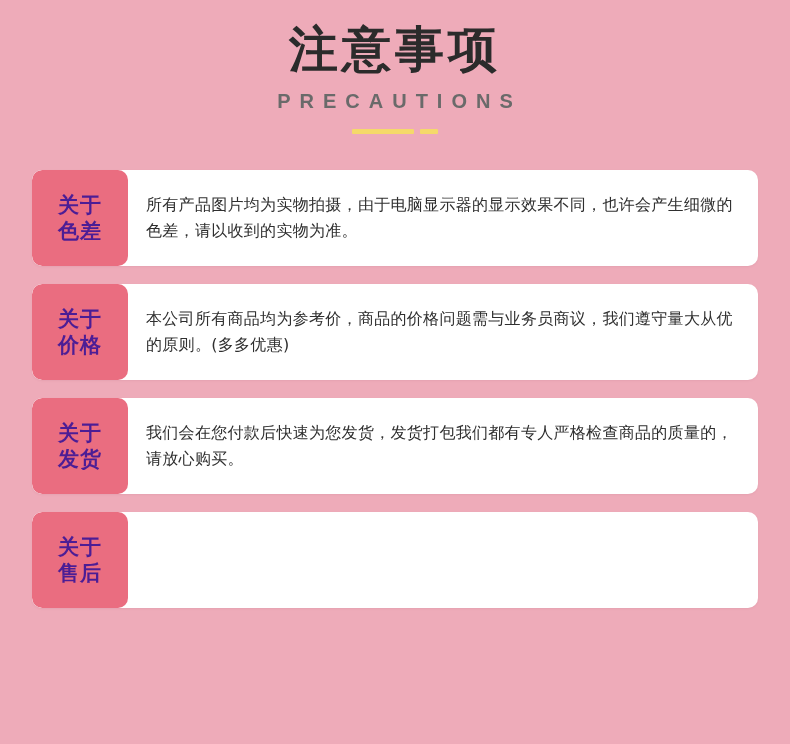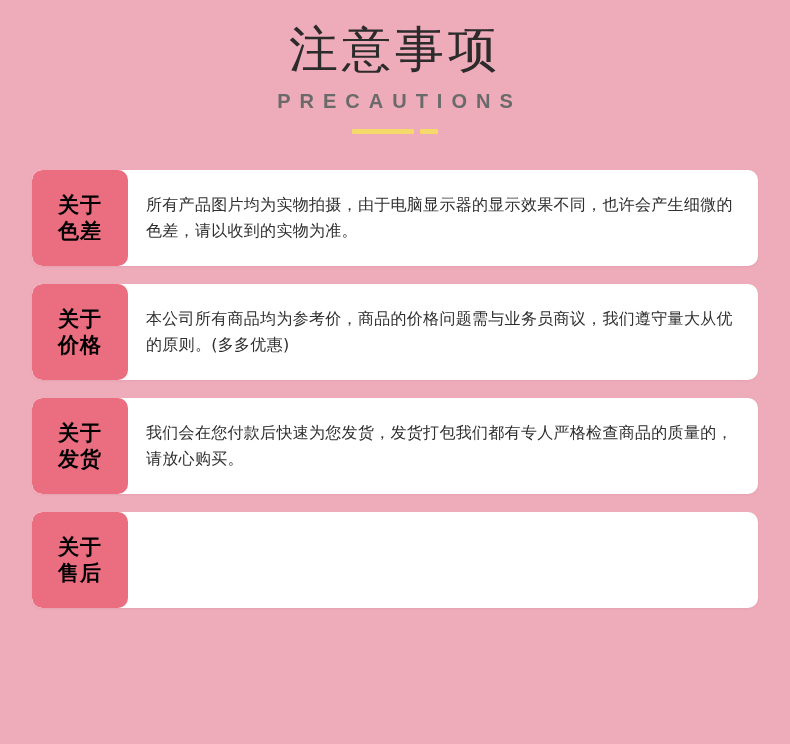--- a/index.html
+++ b/index.html
@@ -21,21 +21,21 @@
   }
 
   
   .header {
     padding-top: 22px;
     text-align: center;
   }
   .title-cn {
     font-family: "DejaVu Sans", "Liberation Sans", sans-serif;
     font-size: 49px;
-    font-weight: normal;
+    font-weight: bold;
     color: #2b2b2b;
     letter-spacing: 4px;
     line-height: 1.15;
     margin: 0;
   }
   .title-en {
     margin: 12px 0 0 0;
     font-size: 20px;
     font-weight: bold;
     letter-spacing: 9px;
@@ -72,21 +72,21 @@
     align-items: stretch;
     background: #ffffff;
     border-radius: 10px;
     min-height: 96px;
     box-shadow: 0 1px 2px rgba(160, 90, 105, 0.10);
     overflow: hidden;
   }
   .item-tag {
     flex: 0 0 96px;
     background: #ea6d80;
-    color: #000000;
+    color: #4c1d95;
     border-radius: 10px;
     display: flex;
     flex-direction: column;
     align-items: center;
     justify-content: center;
     font-size: 21px;
     font-weight: bold;
     line-height: 1.25;
     letter-spacing: 1px;
     font-family: "DejaVu Sans", "Liberation Sans", sans-serif;

